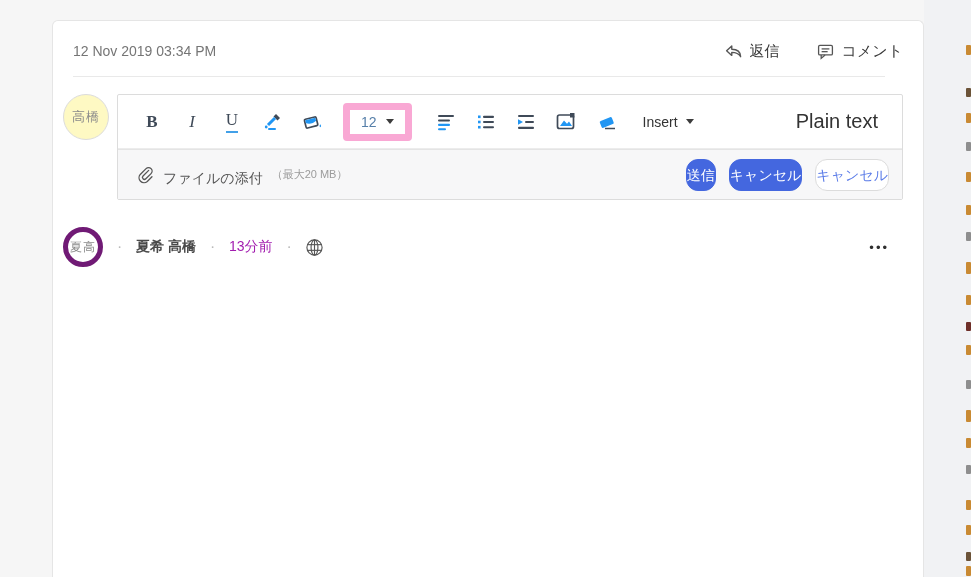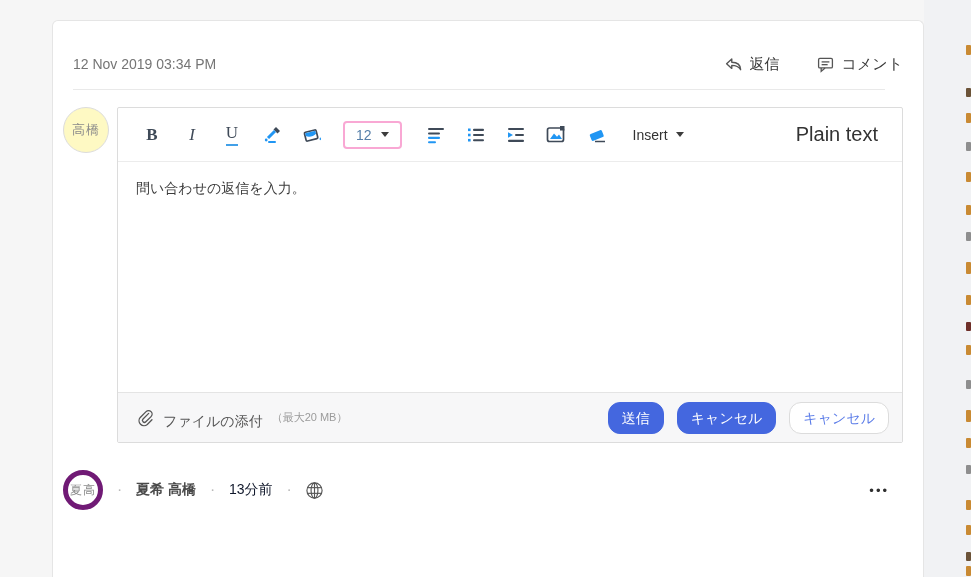--- a/index.html
+++ b/index.html
@@ -23,21 +23,21 @@
     background: #ffffff; border: 1px solid #e5e5e5; border-bottom: none;
     border-radius: 6px 6px 0 0;
     padding: 18px 20px 0 20px;
   }
   .page-title {
     font-size: 33px; font-weight: 700; color: #0d0d0d;
     line-height: 1.32; letter-spacing: 0.5px;
   }
   .meta-row {
     display: flex; align-items: center; justify-content: space-between;
-    margin-top: 13px; height: 24px;
+    height: 24px;
   }
   .timestamp { font-size: 14px; color: #757575; }
   .actions { display: flex; align-items: center; gap: 36px; }
   .action { display: flex; align-items: center; gap: 7px; font-size: 15px; color: #383838; cursor: pointer; }
   .divider { border: none; border-top: 1px solid #e9e9e9; margin: 13px 18px 0 0; }
 
   
   .reply-section { display: flex; align-items: flex-start; margin-top: 17px; }
   .avatar {
     flex: 0 0 auto; width: 46px; height: 46px; border-radius: 50%;
@@ -53,53 +53,53 @@
   .tb {
     display: flex; align-items: center; justify-content: center;
     min-width: 20px; height: 30px; margin-right: 20px; cursor: pointer;
   }
   .tb-letter { font-family: "Liberation Serif", "DejaVu Serif", serif; font-size: 17px; color: #3f4a58; }
   .tb-bold { font-weight: 700; }
   .tb-italic { font-style: italic; }
   .tb-underline { border-bottom: 2px solid #42a0e8; padding-bottom: 1px; }
   .size-box {
     display: flex; align-items: center; gap: 9px;
-    border: 2px solid #f9a8d4; border-radius: 4px; padding: 4px 11px;
+    border: 7px solid #f9a8d4; border-radius: 4px; padding: 4px 11px;
     margin-right: 24px; cursor: pointer;
   }
   .size-value { font-size: 14px; color: #567fa9; }
   .caret { width: 0; height: 0; border-left: 4px solid transparent; border-right: 4px solid transparent; border-top: 5px solid #3c3c3c; }
   .insert-btn { display: flex; align-items: center; gap: 8px; font-size: 14px; color: #333; margin-left: 6px; cursor: pointer; }
   .mode-label { margin-left: auto; font-size: 20px; color: #333; cursor: pointer; }
 
   .editor-content { height: 230px; padding: 18px; font-size: 14px; color: #3c3c3c; cursor: text; }
 
   .editor-footer {
     height: 50px; background: #f7f7f8; border-top: 1px solid #e4e4e4;
     display: flex; align-items: center; padding: 0 13px 0 18px;
   }
   .attach { display: flex; align-items: center; gap: 9px; cursor: pointer; }
   .attach-label { font-size: 14px; color: #555; margin-top: 8px; }
   .attach-limit { font-size: 11px; color: #9b9b9b; }
   .footer-buttons { margin-left: auto; display: flex; align-items: center; gap: 13px; }
-  .btn { font-size: 14px; line-height: 20px; padding: 5px 13px; border-radius: 12px; cursor: pointer; }
+  .btn { font-size: 14px; line-height: 20px; padding: 5px 0; border-radius: 12px; cursor: pointer; }
   .btn-primary { background: #4467df; color: #ffffff; border: 1px solid #4467df; }
   .btn-cancel { background: #ffffff; color: #5b7ce8; border: 1px solid #dcdcdc; }
 
   
   .comment-row { display: flex; align-items: center; margin-top: 27px; }
   .avatar-sm {
     flex: 0 0 auto; width: 40px; height: 40px; border-radius: 50%;
     border: 5px solid #701a75; background: #fff; color: #8b8b8b;
     font-size: 12px; display: flex; align-items: center; justify-content: center;
     margin-left: -10px; letter-spacing: 1px;
   }
   .sep { color: #b8b8b8; font-size: 11px; margin: 0 11px; }
   .comment-author { font-size: 14px; color: #4a4a4a; font-weight: 700; }
-  .comment-time { font-size: 14px; color: #0f172a; }
+  .comment-time { font-size: 14px; color: #a21caf; }
   .globe-wrap { display: flex; align-items: center; }
   .more-btn { margin-left: auto; margin-right: 14px; color: #2f2f2f; font-size: 13px; letter-spacing: 2px; cursor: pointer; align-self: center; }
 
   svg { display: block; }
 </style>
 </head>
 <body>
 
 <div class="viewport">
 
@@ -254,21 +254,20 @@
           </span>
 
           <span class="insert-btn">
             <span>Insert</span>
             <span class="caret"></span>
           </span>
 
           <span class="mode-label">Plain text</span>
         </div>
 
-        <div class="editor-content">問い合わせの返信を入力。</div>
 
         <div class="editor-footer">
           <span class="attach">
             <span>
               <svg width="18" height="19" viewBox="0 0 22 22" fill="none" stroke="#555" stroke-width="1.6" stroke-linecap="round">
                 <path d="M15.5 6 L8.6 12.9 a2.4 2.4 0 0 0 3.4 3.4 L18.4 9.9 a4.3 4.3 0 0 0 -6.1 -6.1 L5.2 10.9 a6.1 6.1 0 0 0 8.6 8.6 L19.5 13.8"></path>
               </svg>
             </span>
             <span class="attach-label">ファイルの添付</span>
             <span class="attach-limit">（最大20 MB）</span>

